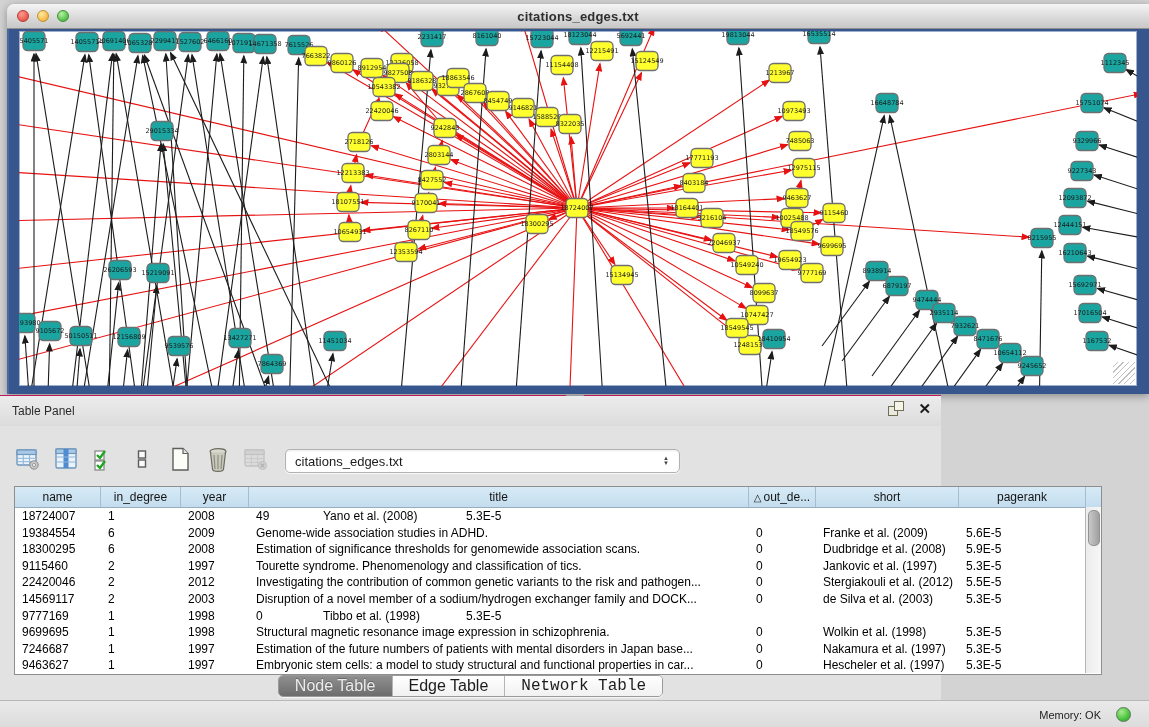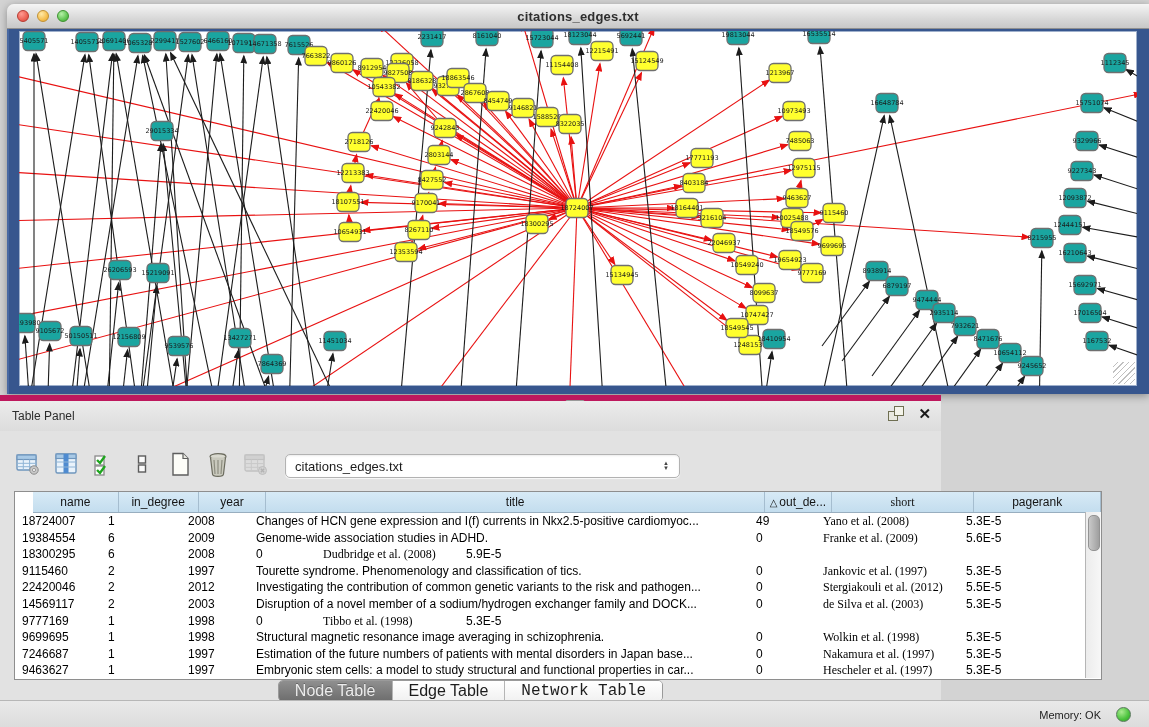--- a/index.html
+++ b/index.html
@@ -39,21 +39,21 @@
   .canvas-wrap{position:relative;width:1118px;height:355px;background:#ffffff;box-shadow:inset 0 0 0 1px #9fb0cc;}
   .canvas-wrap svg{display:block;}
   .resize-grip{
     position:absolute;right:2px;bottom:2px;width:22px;height:22px;
     background:repeating-linear-gradient(135deg,transparent 0 3px,#b9b9b9 3px 4px);
     opacity:.9;
   }
   
   .table-panel{
     position:absolute;left:0;top:395px;width:941px;height:305px;
-    background:#e2e2e2;border-top:6px solid #be185d;
+    background:#e2e2e2;border-top:1px solid #be185d;
   }
   .splitter-handle{
     position:absolute;left:565px;top:-1px;width:18px;height:4px;
     background:linear-gradient(#f8f8f8,#bdbdbd);border:1px solid #9a9a9a;border-radius:2px;
   }
   .panel-titlebar{
     height:30px;display:flex;align-items:center;
     background:linear-gradient(#ececec,#dcdcdc);
     position:relative;
   }
@@ -74,34 +74,34 @@
     box-shadow:0 1px 1px rgba(255,255,255,.8), inset 0 1px 2px rgba(0,0,0,.08);
     display:flex;align-items:center;
   }
   .combo-text{font-size:13px;color:#1b1b1b;margin-left:9px;flex:1;}
   .combo-arrows{width:18px;text-align:center;font-size:6px;color:#444;line-height:5px;margin-right:4px;}
   
   .dtable{
     position:absolute;left:14px;top:90px;width:1086px;height:187px;
     background:#ffffff;border:1px solid #8e8e8e;box-sizing:content-box;
   }
-  .thead{display:flex;height:20px;background:linear-gradient(#d7eaf6,#c3ddee);border-bottom:1px solid #98aebf;margin-left:18px;}
+  .thead{display:flex;height:20px;background:linear-gradient(#d7eaf6,#c3ddee);border-bottom:1px solid #98aebf;}
   .th{
     box-sizing:border-box;font-size:12px;color:#141414;text-align:center;
     line-height:20px;border-right:1px solid #a5bdcf;overflow:hidden;white-space:nowrap;
   }
   .th .sort-glyph{font-size:10px;margin-right:2px;}
   .tbody{position:relative;height:166px;overflow:hidden;}
   .tr{display:flex;height:16.6px;line-height:16.6px;}
   .td{
     box-sizing:border-box;font-size:12px;color:#000;padding-left:7px;
     overflow:hidden;white-space:nowrap;
   }
   .c0{width:86px;} .c1{width:80px;} .c2{width:68px;} .c3{width:500px;}
-  .c4{width:67px;} .c5{width:143px;font-family:Liberation Serif, serif;} .c6{width:127px;}
+  .c4{width:67px;} .c5{width:143px;} .c6{width:127px;}
   .vscroll{
     position:absolute;right:0;top:20px;width:15px;height:166px;
     background:linear-gradient(90deg,#ececec,#f7f7f7);border-left:1px solid #b5b5b5;
   }
   .vthumb{
     position:absolute;left:2px;top:3px;width:10px;height:34px;border-radius:5px;
     background:linear-gradient(90deg,#c9c9c9,#9f9f9f);border:1px solid #939393;
   }
   
   .tabs{
@@ -798,38 +798,38 @@
         <div class="th c3">title</div>
         <div class="th c4"><span class="sort-glyph">△</span>out_de...</div>
         <div class="th c5">short</div>
         <div class="th c6">pagerank</div>
       </div>
     <div class="tbody" id="tbody">
         <div class="tr">
           <div class="td c0">18724007</div>
           <div class="td c1">1</div>
           <div class="td c2">2008</div>
-          <div class="td c3">Changes of HCN gene expression and I(f) currents in Nkx2.5-positive cardiomyoc...</div>
           <div class="td c4">49</div>
           <div class="td c5">Yano et al. (2008)</div>
           <div class="td c6">5.3E-5</div>
         </div>
         <div class="tr">
           <div class="td c0">19384554</div>
           <div class="td c1">6</div>
           <div class="td c2">2009</div>
           <div class="td c3">Genome-wide association studies in ADHD.</div>
           <div class="td c4">0</div>
           <div class="td c5">Franke et al. (2009)</div>
           <div class="td c6">5.6E-5</div>
         </div>
         <div class="tr">
           <div class="td c0">18300295</div>
           <div class="td c1">6</div>
           <div class="td c2">2008</div>
+          <div class="td c3">Estimation of significance thresholds for genomewide association scans.</div>
           <div class="td c4">0</div>
           <div class="td c5">Dudbridge et al. (2008)</div>
           <div class="td c6">5.9E-5</div>
         </div>
         <div class="tr">
           <div class="td c0">9115460</div>
           <div class="td c1">2</div>
           <div class="td c2">1997</div>
           <div class="td c3">Tourette syndrome. Phenomenology and classification of tics.</div>
           <div class="td c4">0</div>
@@ -859,21 +859,21 @@
           <div class="td c1">1</div>
           <div class="td c2">1998</div>
           <div class="td c4">0</div>
           <div class="td c5">Tibbo et al. (1998)</div>
           <div class="td c6">5.3E-5</div>
         </div>
         <div class="tr">
           <div class="td c0">9699695</div>
           <div class="td c1">1</div>
           <div class="td c2">1998</div>
-          <div class="td c3">Structural magnetic resonance image averaging in schizophrenia.</div>
+          <div class="td c3">Structural magnetic resonance image expression in schizophrenia.</div>
           <div class="td c4">0</div>
           <div class="td c5">Wolkin et al. (1998)</div>
           <div class="td c6">5.3E-5</div>
         </div>
         <div class="tr">
           <div class="td c0">7246687</div>
           <div class="td c1">1</div>
           <div class="td c2">1997</div>
           <div class="td c3">Estimation of the future numbers of patients with mental disorders in Japan base...</div>
           <div class="td c4">0</div>

